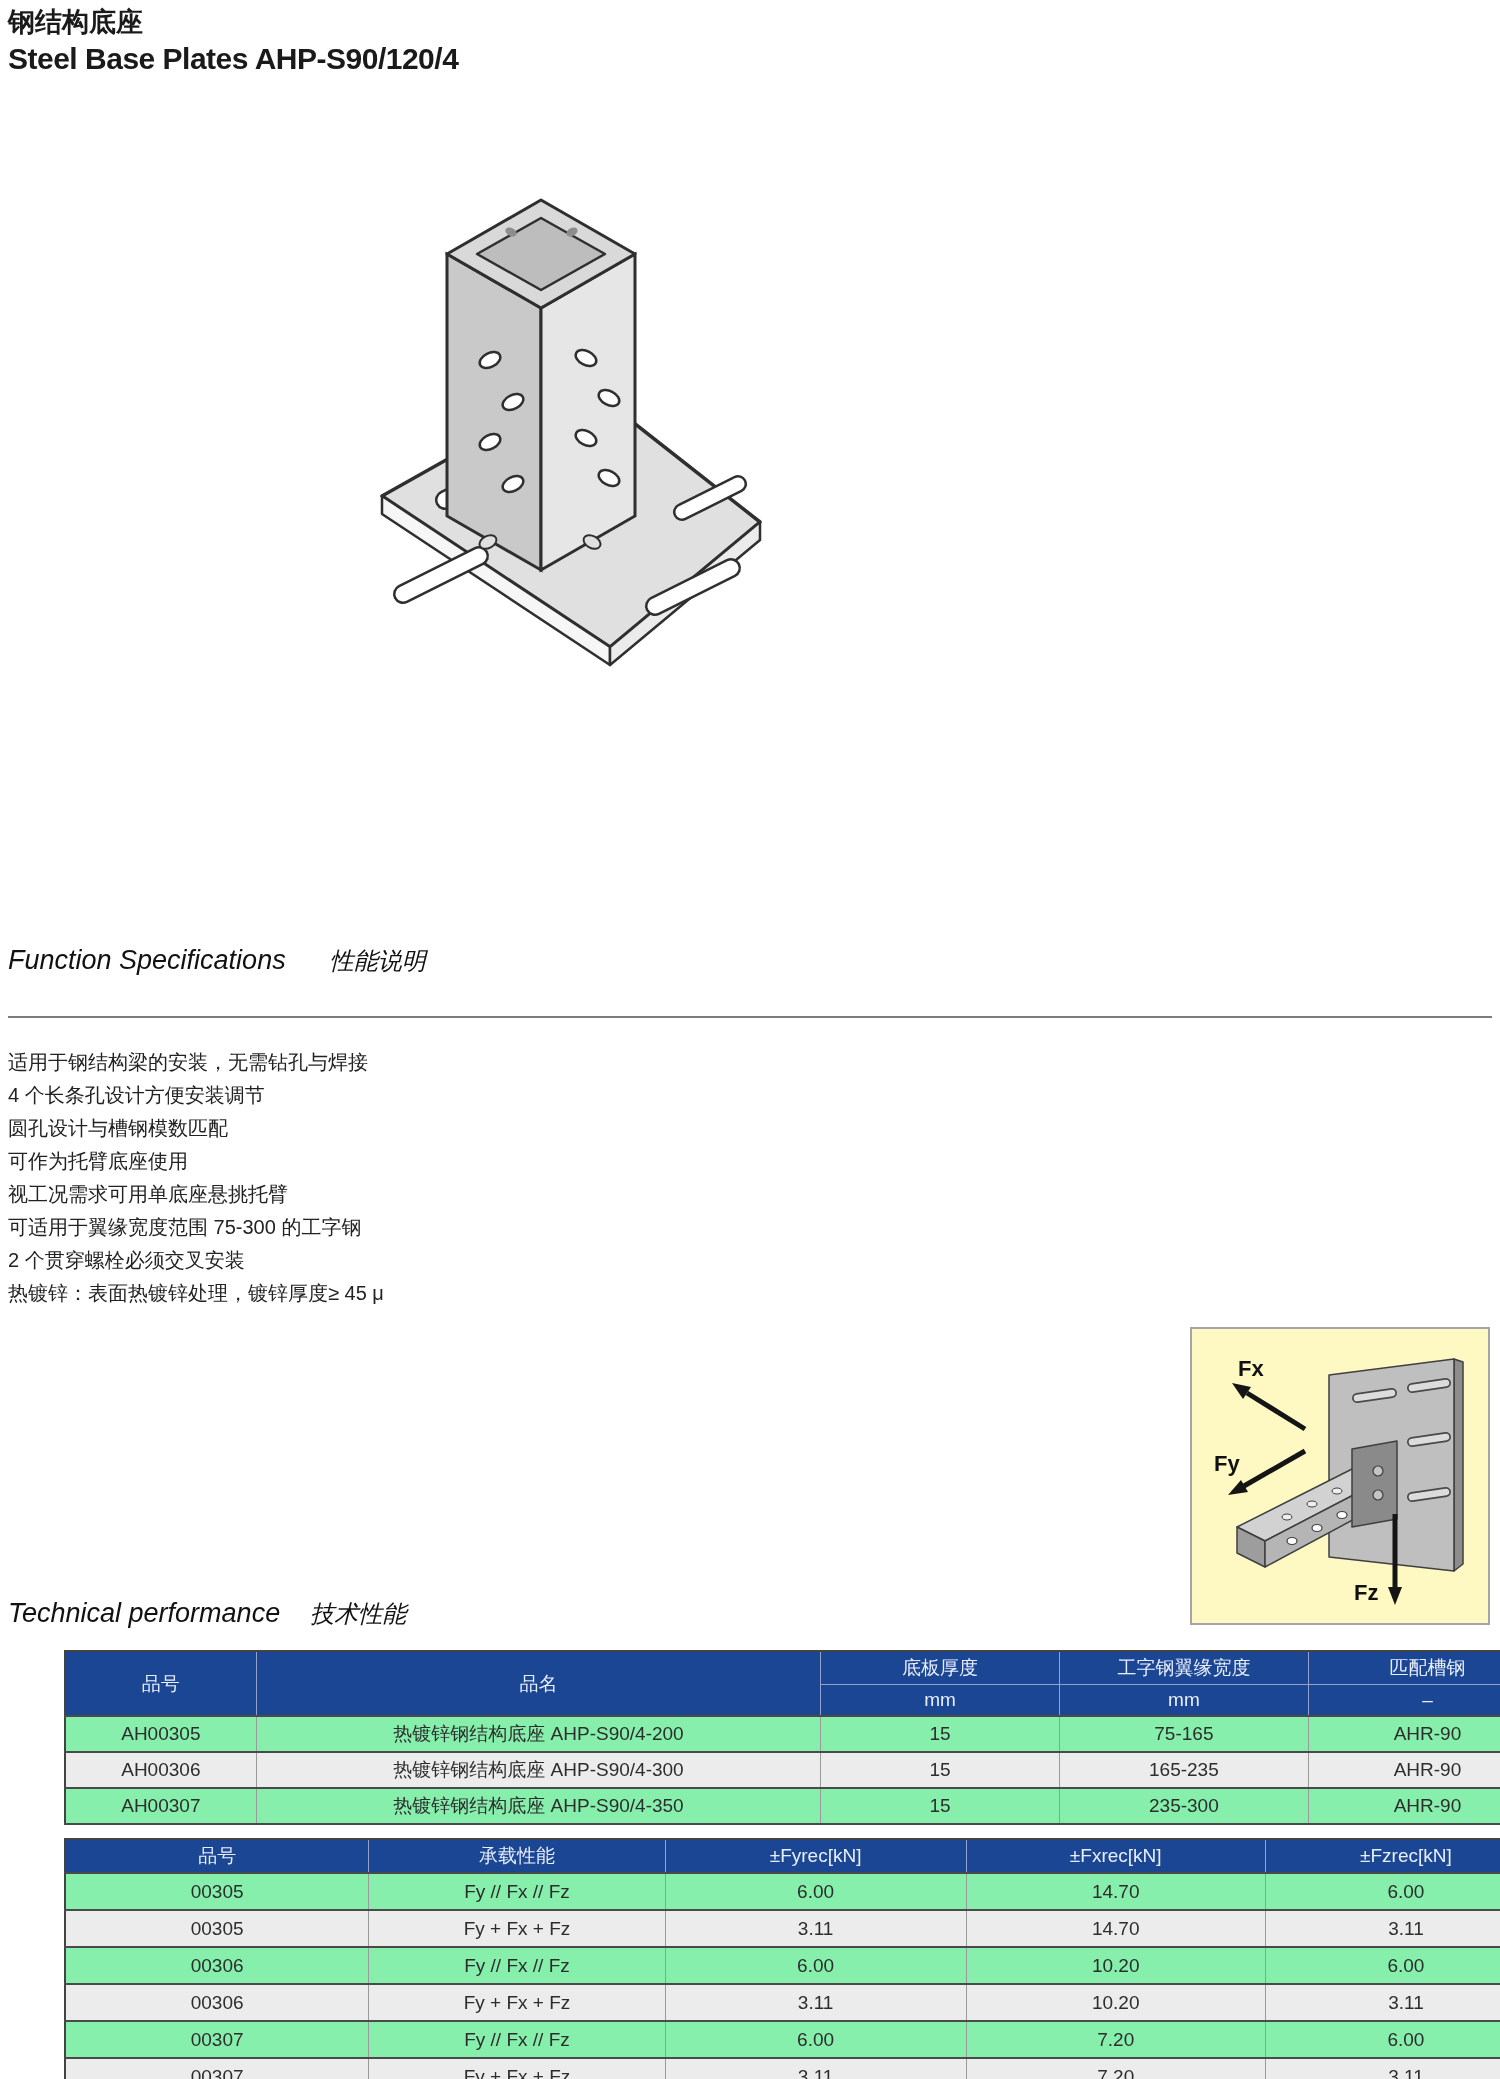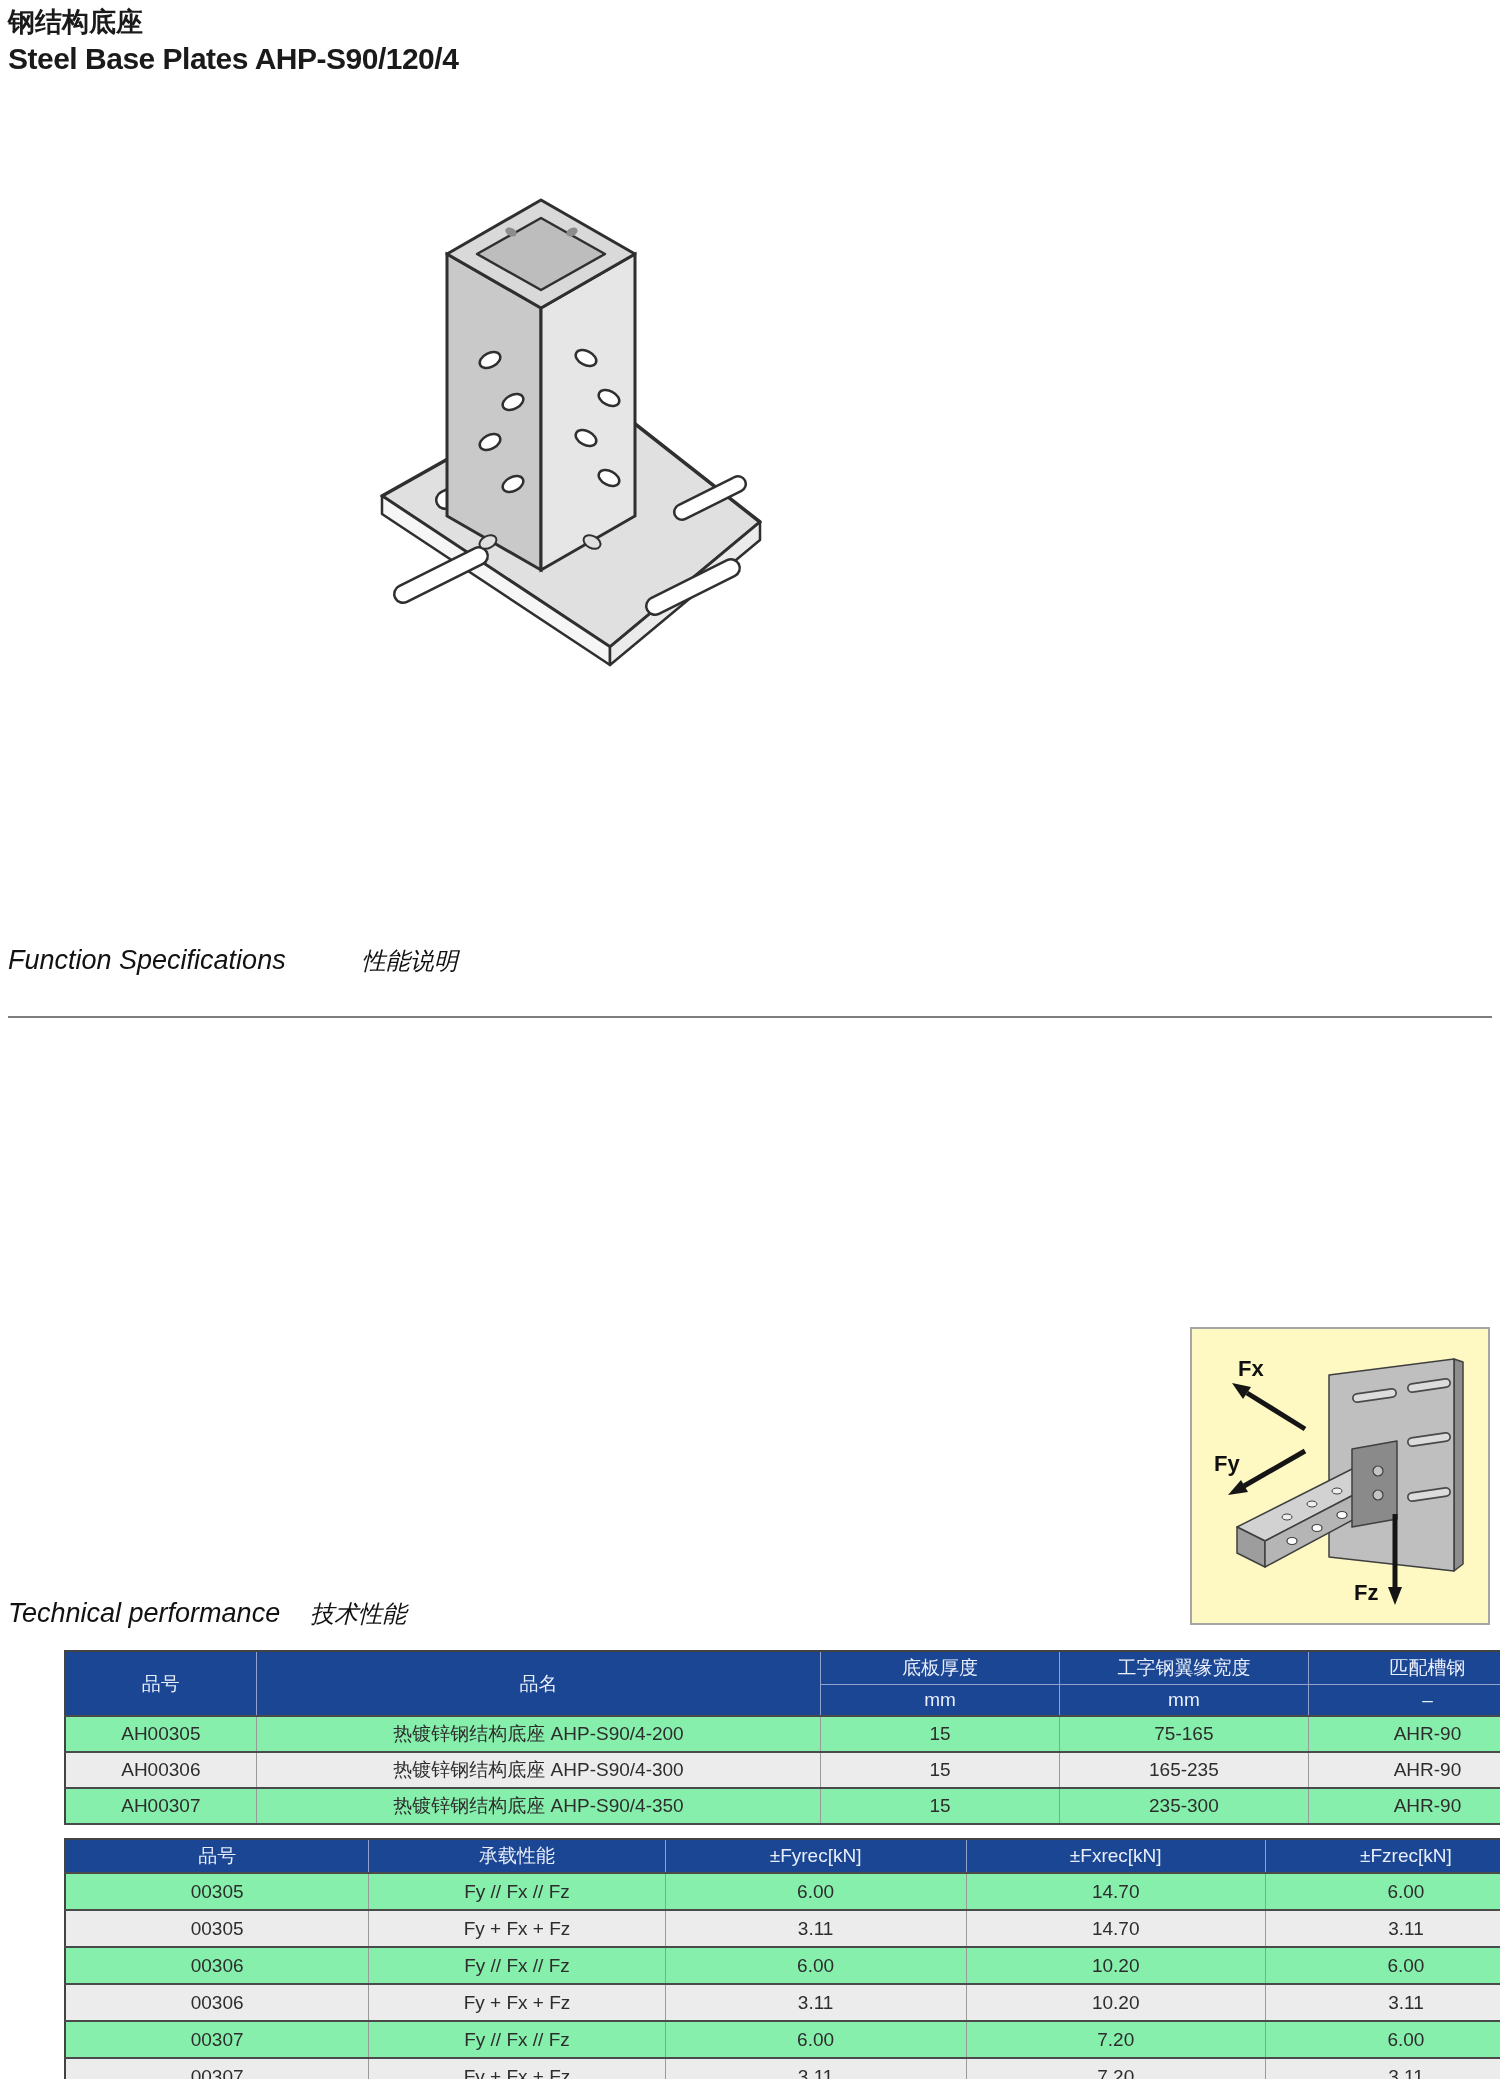--- a/index.html
+++ b/index.html
@@ -5,21 +5,21 @@
   html,body{margin:0;padding:0;background:#fff;}
   .page{position:relative;width:1500px;height:2079px;background:#fff;overflow:hidden;
         font-family:"Liberation Sans",sans-serif;color:#1a1a1a;}
   .title-zh{position:absolute;left:8px;top:4px;font-size:27px;font-weight:bold;}
   .title-en{position:absolute;left:8px;top:42px;font-size:30px;font-weight:bold;letter-spacing:-0.5px;}
   .illustration{position:absolute;left:283px;top:170px;width:500px;height:600px;}
   .section-head{position:absolute;display:flex;align-items:baseline;font-style:italic;}
   #func-head{left:8px;top:945px;}
   #tech-head{left:8px;top:1598px;}
   .head-en{font-size:27px;color:#111;}
-  #func-head .head-zh{font-size:24px;margin-left:76px;color:#111;}
+  #func-head .head-zh{font-size:24px;margin-left:44px;color:#111;}
   #tech-head .head-zh{font-size:24px;margin-left:30px;color:#111;}
   .rule{position:absolute;left:8px;top:1016px;width:1484px;height:2px;background:#7d7d7d;}
   .specs{position:absolute;left:8px;top:1046px;font-size:20px;line-height:33px;color:#222;}
   .diagram-box{position:absolute;left:1190px;top:1327px;width:296px;height:294px;
                border:2px solid #a5a5a5;background:#fef9c3;}
   table{position:absolute;left:20px;border-collapse:collapse;table-layout:fixed;background:#fff;
         border:2px solid #434343;margin-left:44px;}
   #table1{top:1650px;width:1484px;}
   #table2{top:1838px;width:1484px;}
   th{background:#1b4693;color:#e9eefb;font-weight:normal;font-size:19px;
@@ -92,20 +92,30 @@
       <ellipse cx="309" cy="372" rx="9" ry="6" fill="#e0e0e0" stroke="#2f2f2f" stroke-width="2" transform="rotate(27 309 372)"></ellipse>
     </g>
   </svg>
 
   <div class="section-head" id="func-head">
     <span class="head-en">Function Specifications</span>
     <span class="head-zh">性能说明</span>
   </div>
   <div class="rule"></div>
 
+  <div class="specs">
+    <div>适用于钢结构梁的安装，无需钻孔与焊接</div>
+    <div>4 个长条孔设计方便安装调节</div>
+    <div>圆孔设计与槽钢模数匹配</div>
+    <div>可作为托臂底座使用</div>
+    <div>视工况需求可用单底座悬挑托臂</div>
+    <div>可适用于翼缘宽度范围 75-300 的工字钢</div>
+    <div>2 个贯穿螺栓必须交叉安装</div>
+    <div>热镀锌：表面热镀锌处理，镀锌厚度≥ 45 μ</div>
+  </div>
 
   <div class="diagram-box">
     <svg viewBox="0 0 296 294" width="296" height="294">
 
       <polygon points="262,30 271,33 271,235 262,242" fill="#8d8d8d" stroke="#3f3f3f" stroke-width="1.5" stroke-linejoin="round"></polygon>
       <polygon points="137,46 262,30 262,242 137,228" fill="#bfbfbf" stroke="#3f3f3f" stroke-width="1.5" stroke-linejoin="round"></polygon>
       <g>
         <line x1="165" y1="69" x2="200" y2="64" stroke="#4a4a4a" stroke-width="10" stroke-linecap="round"></line>
         <line x1="165" y1="69" x2="200" y2="64" stroke="#dcdcdc" stroke-width="6.5" stroke-linecap="round"></line>
         <line x1="220" y1="59" x2="254" y2="54" stroke="#4a4a4a" stroke-width="10" stroke-linecap="round"></line>

